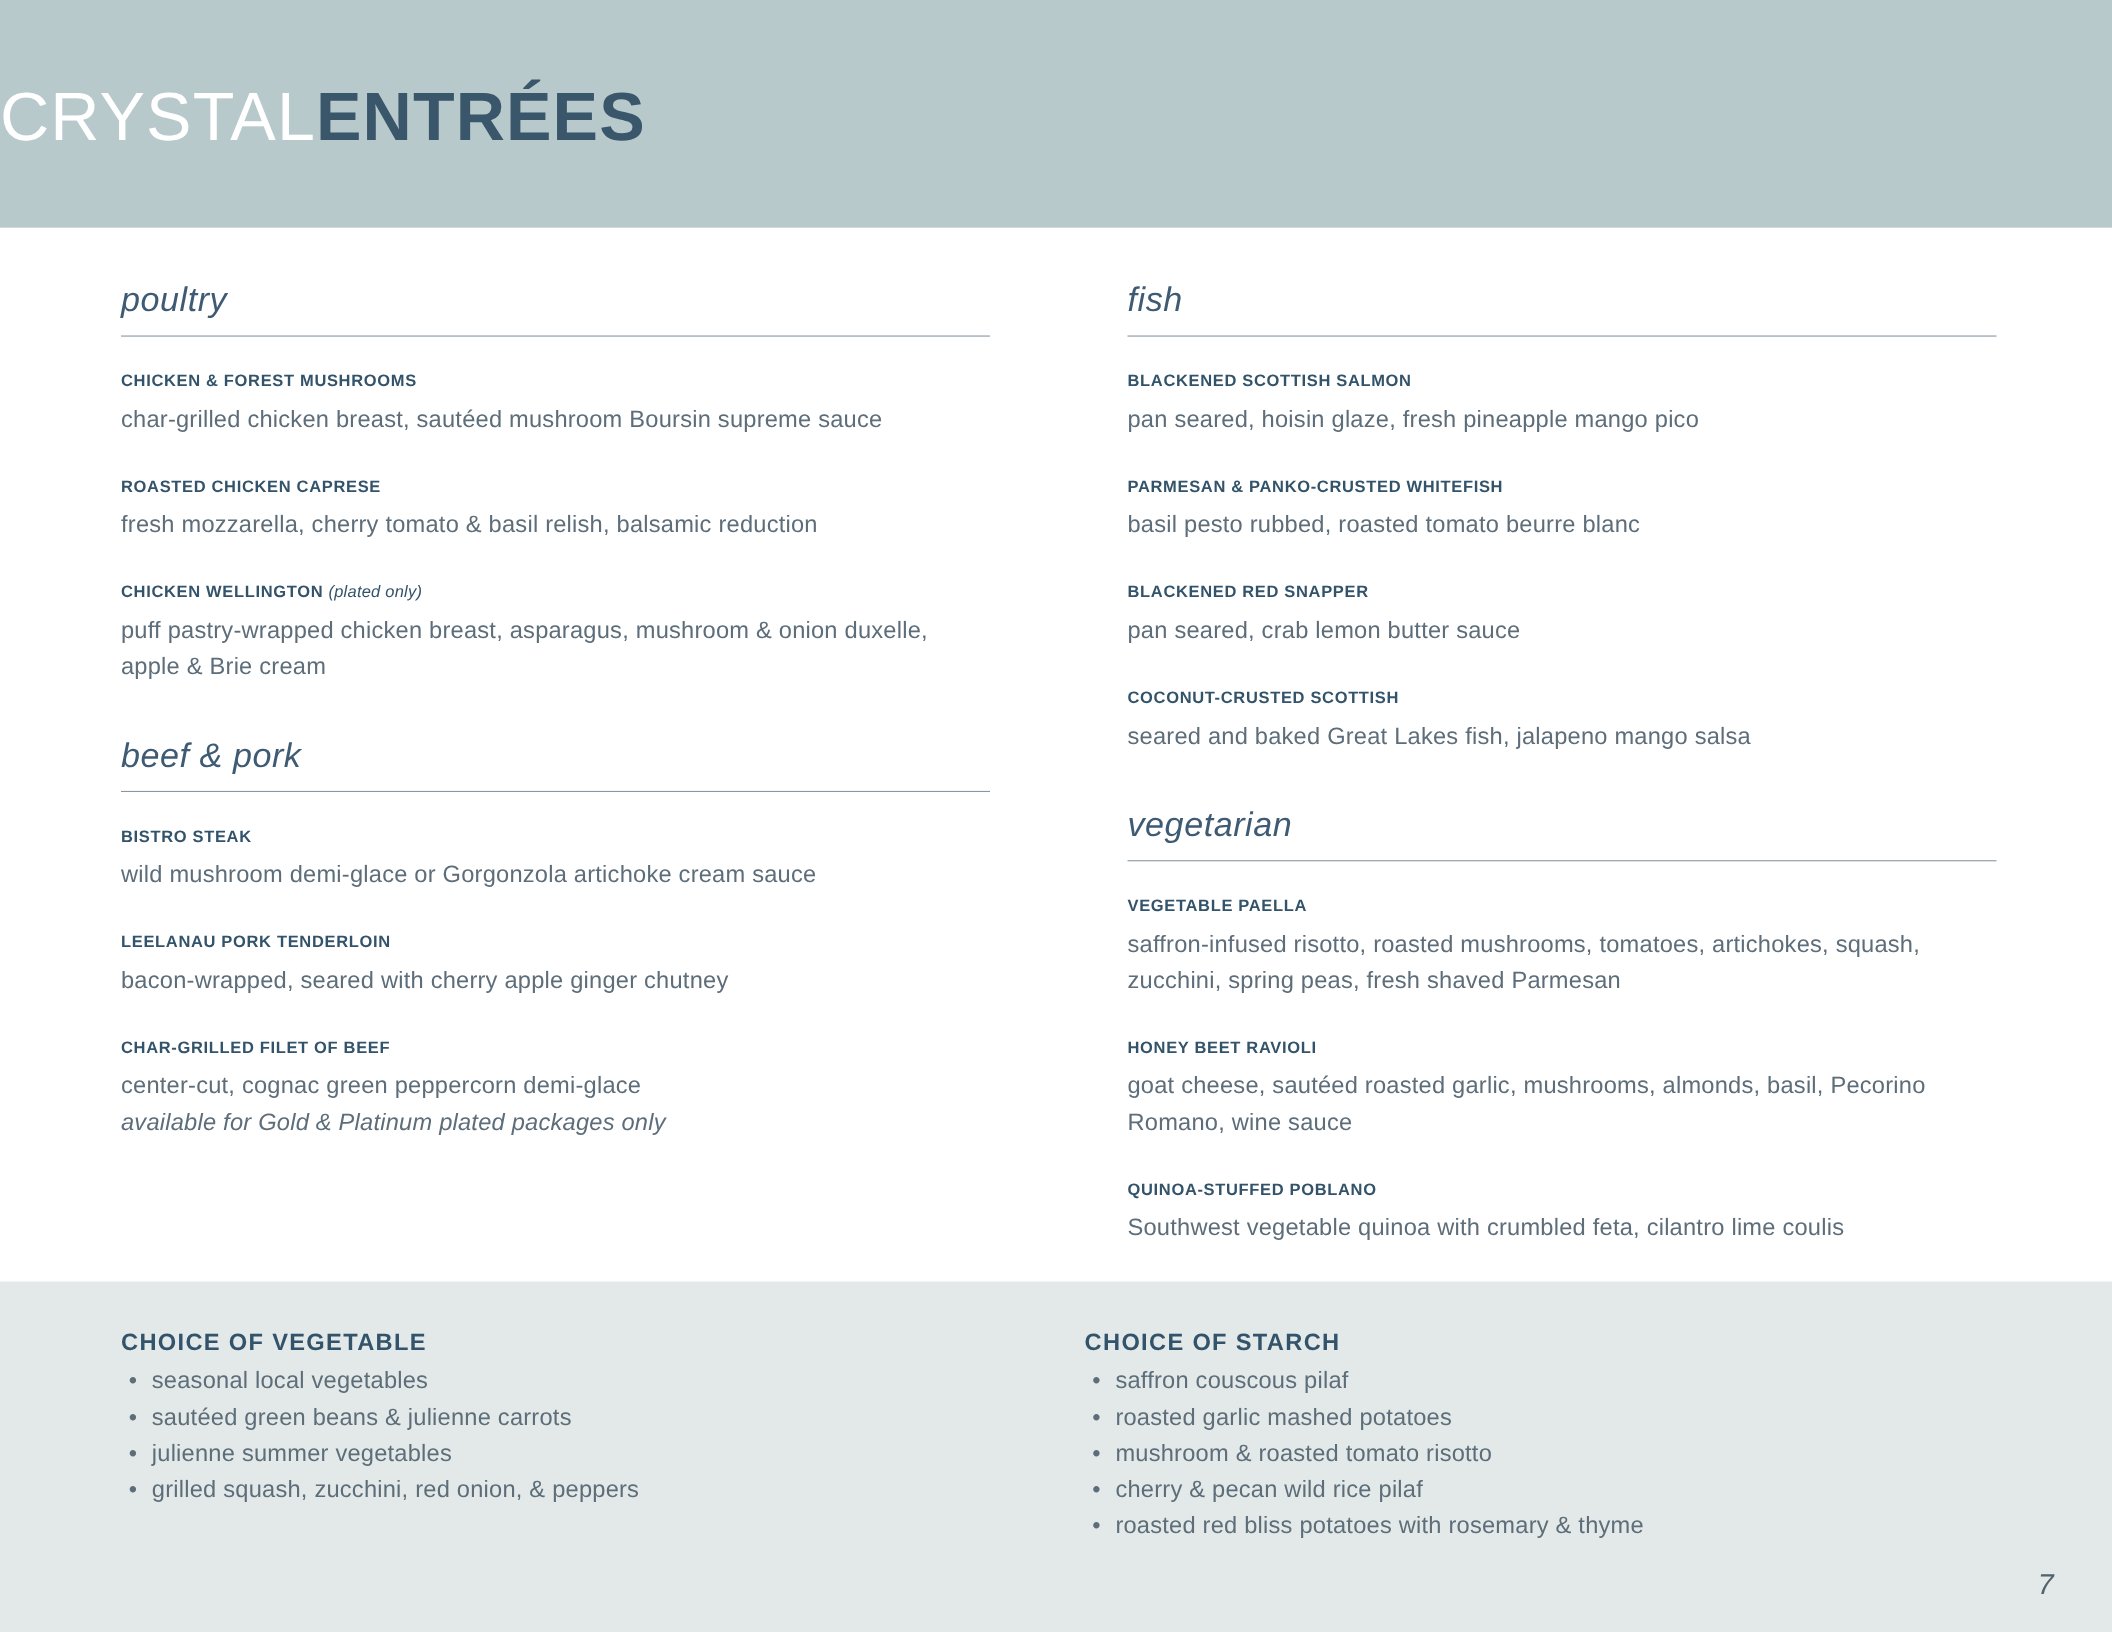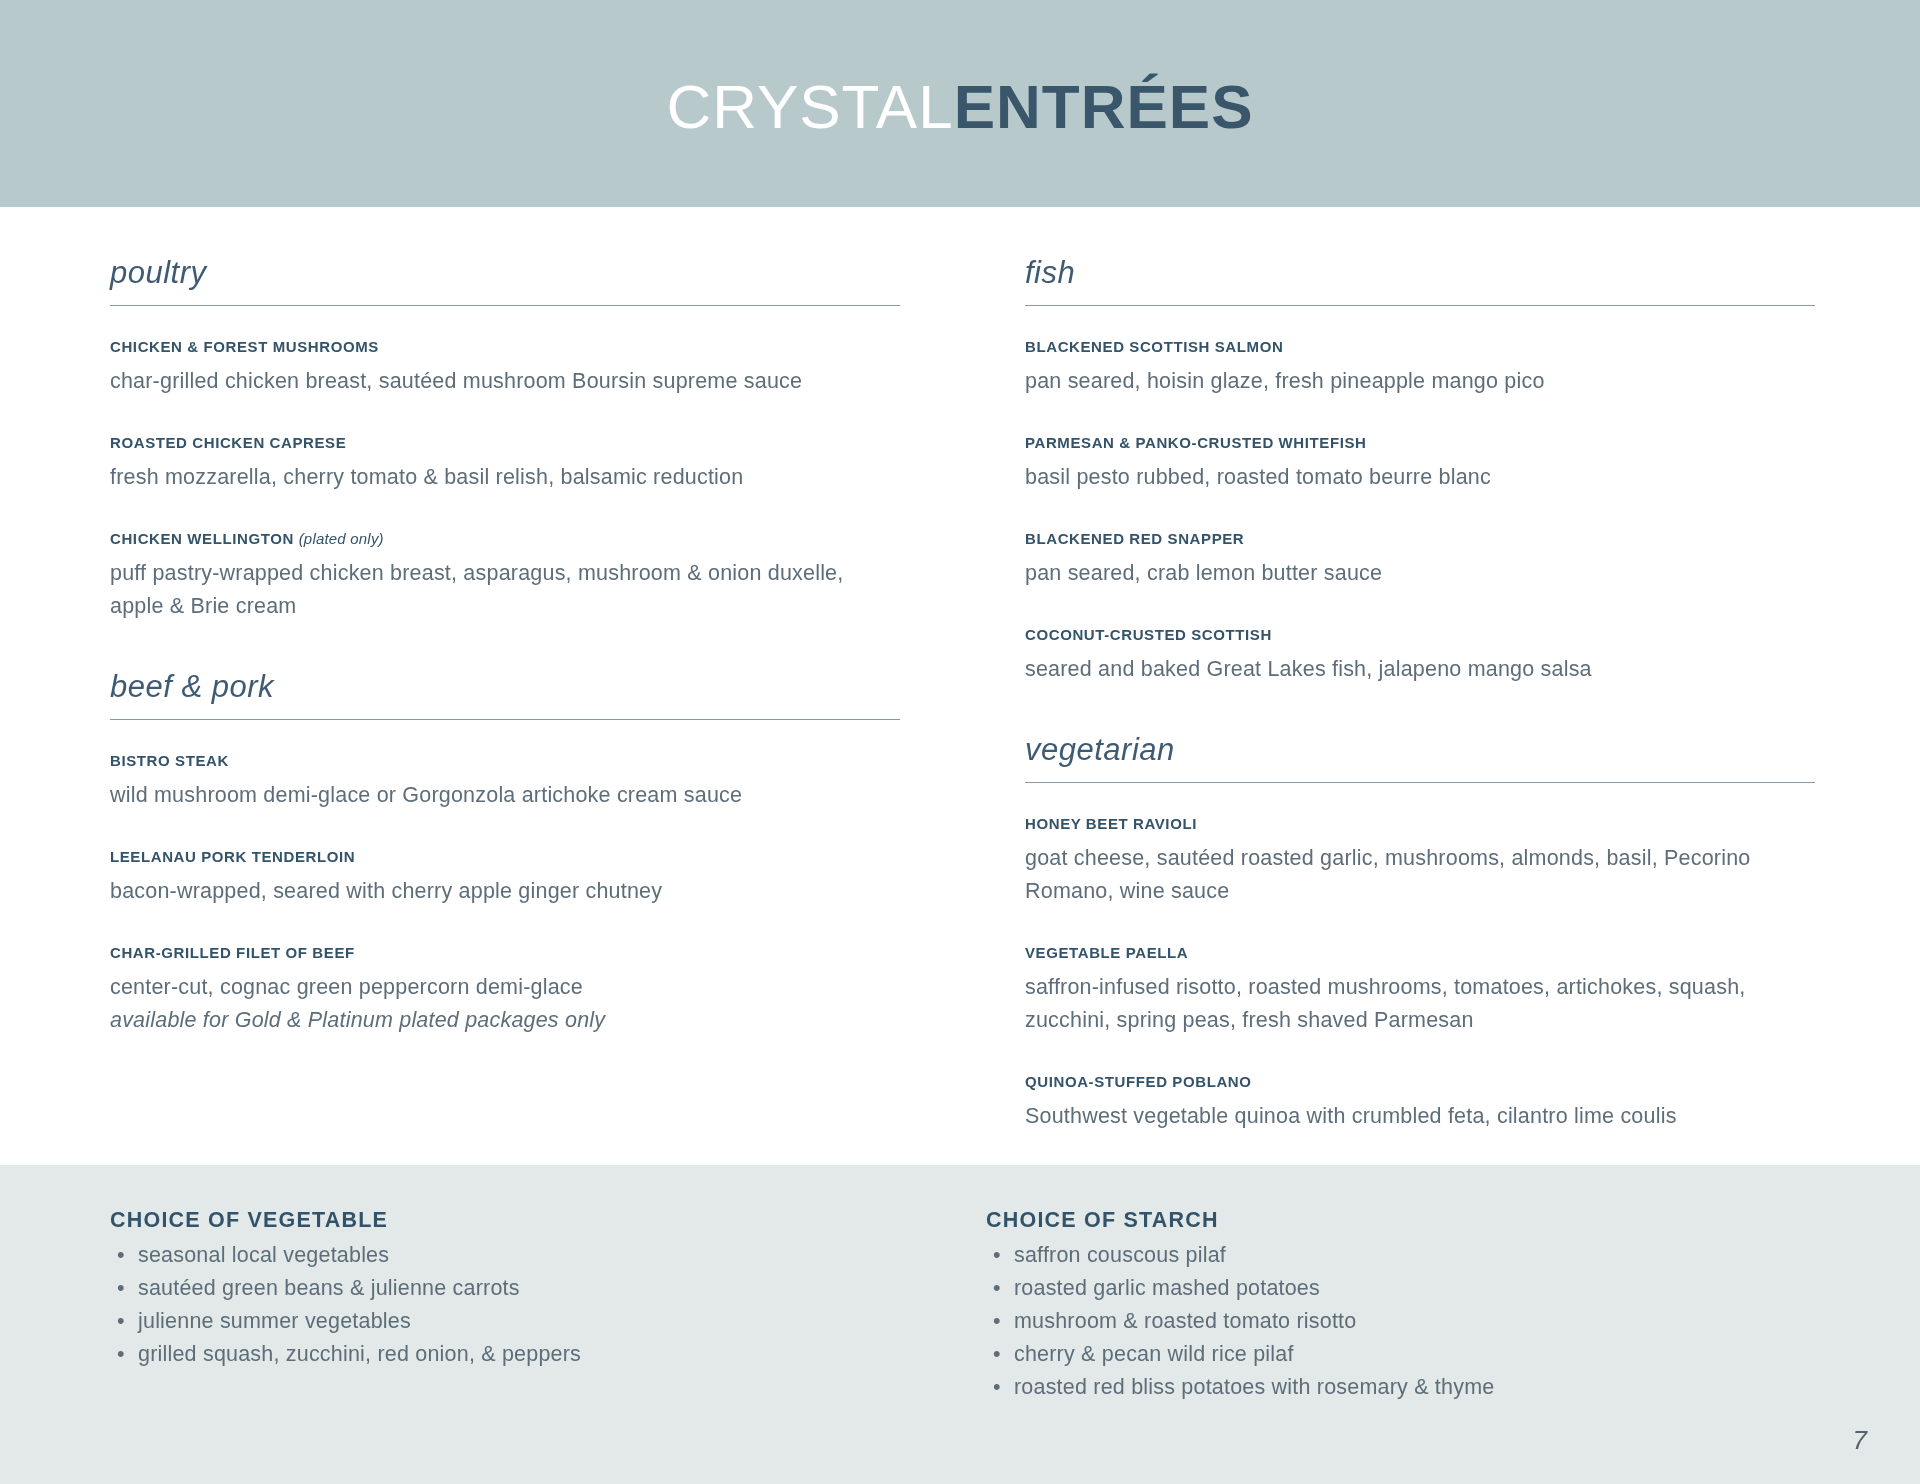--- a/index.html
+++ b/index.html
@@ -22,21 +22,21 @@
     overflow:hidden;
   }
   .page{position:relative;width:1920px;height:1484px;background:#ffffff;}
 
   
   .header{
     height:207px;
     background:var(--header-bg);
     display:flex;
     align-items:center;
-    justify-content:center;
+    justify-content:flex-start;
   }
   .title{
     font-size:62px;
     letter-spacing:1px;
     line-height:1;
     padding-top:6px;
     white-space:nowrap;
   }
   .title .light{color:var(--title-light);font-weight:400;}
   .title .bold{color:var(--title-dark);font-weight:700;}
@@ -245,32 +245,32 @@
 
   </div>
           </div>
   </div>
         <div class="section">
     <div class="section-heading">vegetarian</div>
     <div class="section-rule"></div>
     <div class="items">
             <div class="item">
     <div class="item-name">
+      <span>VEGETABLE PAELLA</span>
+      
+    </div>
+    <div class="item-desc">saffron-infused risotto, roasted mushrooms, tomatoes, artichokes, squash, zucchini, spring peas, fresh shaved Parmesan</div>
+
+  </div>
+            <div class="item">
+    <div class="item-name">
       <span>HONEY BEET RAVIOLI</span>
       
     </div>
     <div class="item-desc">goat cheese, sautéed roasted garlic, mushrooms, almonds, basil, Pecorino Romano, wine sauce</div>
-
-  </div>
-            <div class="item">
-    <div class="item-name">
-      <span>VEGETABLE PAELLA</span>
-      
-    </div>
-    <div class="item-desc">saffron-infused risotto, roasted mushrooms, tomatoes, artichokes, squash, zucchini, spring peas, fresh shaved Parmesan</div>
 
   </div>
             <div class="item">
     <div class="item-name">
       <span>QUINOA-STUFFED POBLANO</span>
       
     </div>
     <div class="item-desc">Southwest vegetable quinoa with crumbled feta, cilantro lime coulis</div>
 
   </div>

